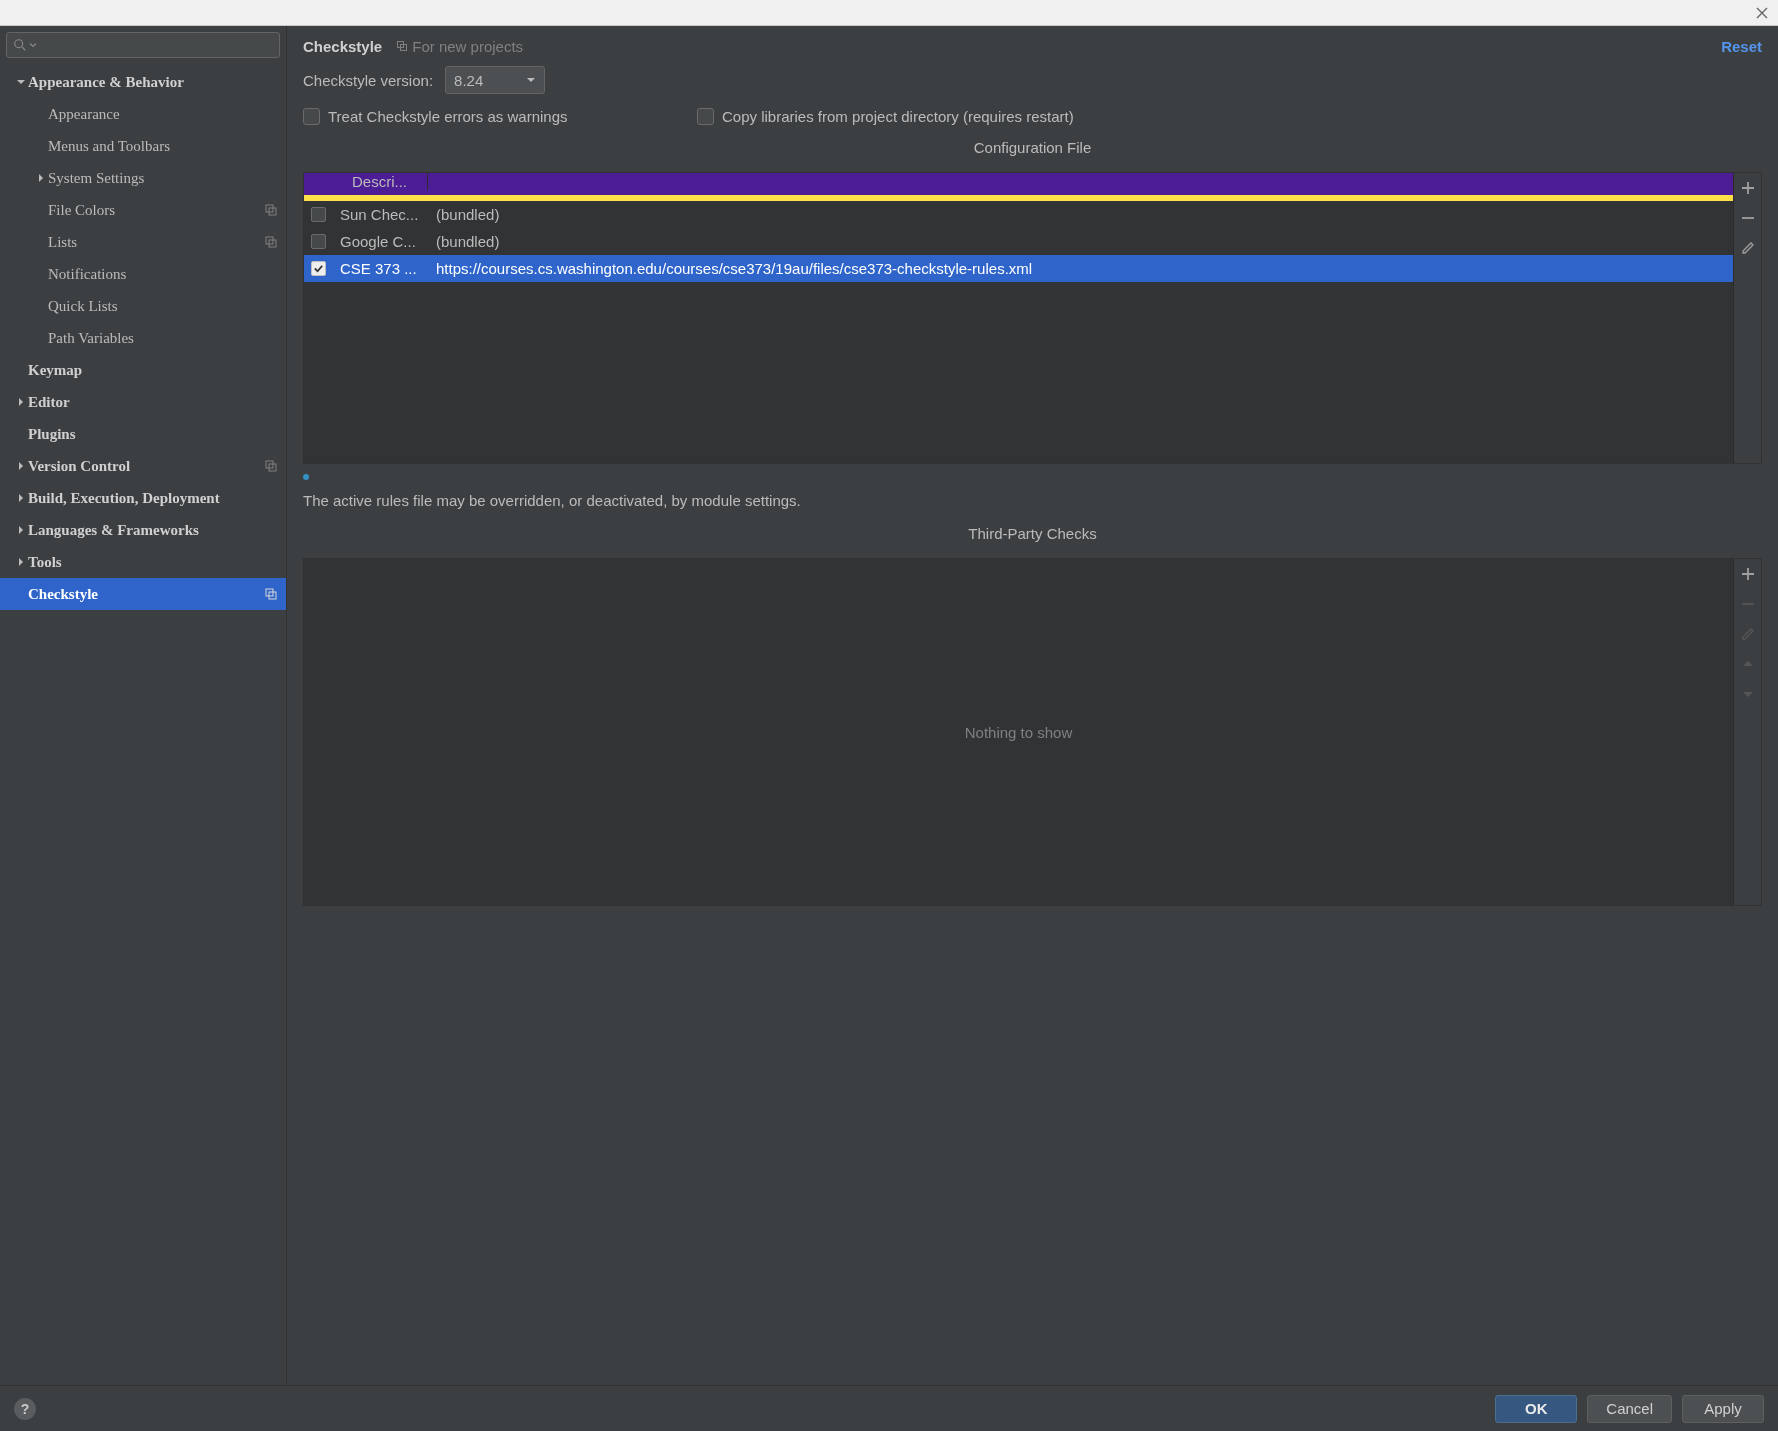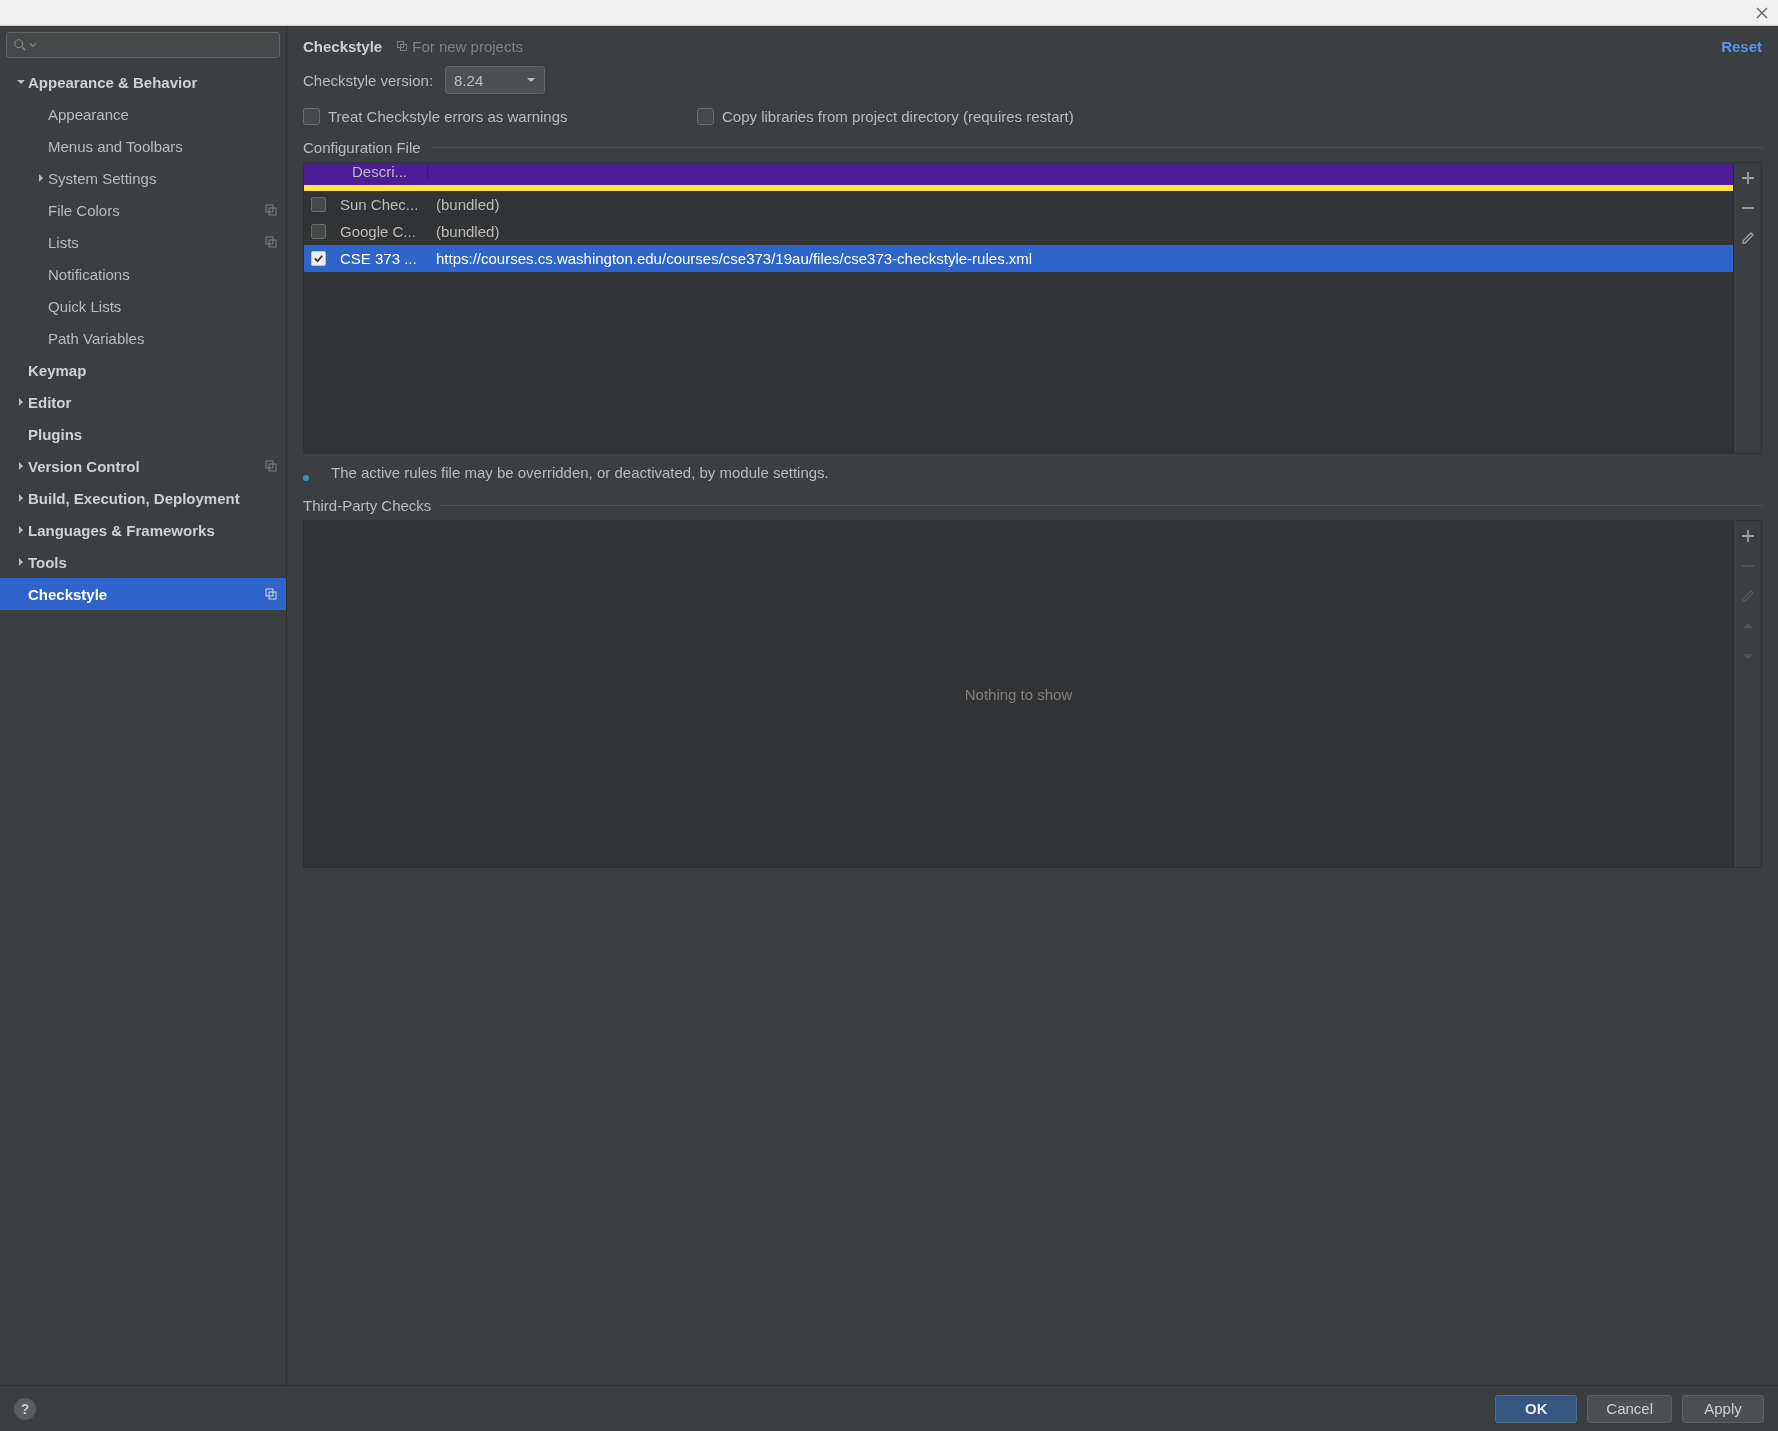--- a/index.html
+++ b/index.html
@@ -40,21 +40,21 @@
   #search .arrow{margin-left:-2px;}
   
   #tree{flex:1;overflow:auto;padding-top:2px;}
   .tree-row{display:flex;align-items:center;height:32px;color:var(--text);cursor:default;position:relative;padding-right:8px;}
   .tree-row.bold>.label{font-weight:600;color:var(--text-bold);}
   .tree-row.selected{background:var(--selected);color:#fff;}
   .tree-row.selected .label{color:#fff;}
   .tree-row .indent{display:inline-block;}
   .tree-row .twisty{width:14px;display:inline-flex;justify-content:center;color:var(--text);}
   .tree-row .twisty.none{visibility:hidden;}
-  .tree-row .label{flex:1;white-space:nowrap;overflow:hidden;text-overflow:ellipsis;}
+  .tree-row .label{flex:1;white-space:nowrap;overflow:hidden;text-overflow:ellipsis;font-family:Liberation Serif, serif;}
   .tree-row .copy-icon{color:#808080;display:flex;align-items:center;}
   .tree-row.selected .copy-icon{color:#d8d8d8;}
   .tree-row .copy-icon svg{width:14px;height:14px;}
   
   
   #main{flex:1;display:flex;flex-direction:column;min-width:0;background:var(--bg);}
   #breadcrumb{display:flex;align-items:center;height:40px;padding:0 16px;gap:14px;}
   #breadcrumb .title{font-weight:600;color:var(--text-bold);}
   #breadcrumb .sub{color:var(--text-dim);display:flex;align-items:center;gap:4px;}
   #breadcrumb .spacer{flex:1;}
@@ -68,21 +68,21 @@
   label.fld{color:var(--text);}
   
   .combo{display:flex;align-items:center;justify-content:space-between;height:28px;min-width:100px;border:1px solid #646464;background:var(--button-bg);border-radius:3px;padding:0 8px;color:var(--text);gap:24px;}
   .combo .arrow{color:var(--text);}
   
   .check{display:flex;align-items:center;gap:8px;}
   .check .box{width:17px;height:17px;border:1px solid #6b6b6b;border-radius:3px;background:var(--field-bg);display:inline-flex;align-items:center;justify-content:center;}
   
   
   .section{margin-top:6px;}
-  .section-head{display:flex;align-items:center;gap:10px;color:var(--text);margin-bottom:6px;}
+  .section-head{display:flex;align-items:center;gap:10px;color:var(--text);margin-bottom:6px;flex-direction:column;}
   .section-head .line{flex:1;height:1px;background:#515151;}
   
   
   .table-wrap{display:flex;border:1px solid #323232;background:var(--bg-panel);}
   .table{flex:1;min-width:0;}
   .thead{display:flex;height:28px;align-items:flex-start;background:#4c1d95;border-bottom:6px solid #fde047;color:var(--text);}
   .th{border-right:1px solid #2b2b2b;padding:0 10px;white-space:nowrap;overflow:hidden;text-overflow:ellipsis;}
   .th.check-col{width:28px;padding:0;}
   .th.desc-col{width:96px;text-align:center;}
   .th.file-col{flex:1;padding-left:18px;}
@@ -96,21 +96,21 @@
   .td .mini-check{width:15px;height:15px;border:1px solid #6b6b6b;border-radius:2px;background:var(--field-bg);display:inline-flex;align-items:center;justify-content:center;}
   .tr.selected .mini-check{border-color:#c0c0c0;background:#eee;}
   .tr.selected .mini-check.checked svg{display:block;}
   .mini-check svg{display:none;width:11px;height:11px;}
   .mini-check.checked svg{display:block;}
   
   .table-tools{width:28px;background:var(--bg);border-left:1px solid #2b2b2b;display:flex;flex-direction:column;align-items:center;padding-top:4px;gap:8px;}
   .tool-btn{color:#a0a0a0;width:22px;height:22px;display:flex;align-items:center;justify-content:center;cursor:default;}
   .tool-btn.disabled{color:#555555;}
   
-  .note{display:flex;align-items:flex-end;gap:22px;margin:10px 0 16px 0;color:var(--text);}
+  .note{display:flex;align-items:flex-start;gap:12px;margin:10px 0 16px 0;color:var(--text);flex-direction:column;}
   .note .dot{width:6px;height:6px;border-radius:50%;background:#3592c4;}
   
   
   .third-body{position:relative;display:flex;border:1px solid #323232;background:var(--bg-panel);height:348px;}
   .third-body .empty{flex:1;display:flex;align-items:center;justify-content:center;color:var(--text-dim);}
   
   
   #footer{height:46px;border-top:1px solid #323232;display:flex;align-items:center;padding:0 14px;gap:10px;}
   #footer .help{width:22px;height:22px;border-radius:50%;background:#5a5d5f;color:#c9c9c9;display:flex;align-items:center;justify-content:center;font-weight:700;font-size:14px;}
   #footer .spacer{flex:1;}

